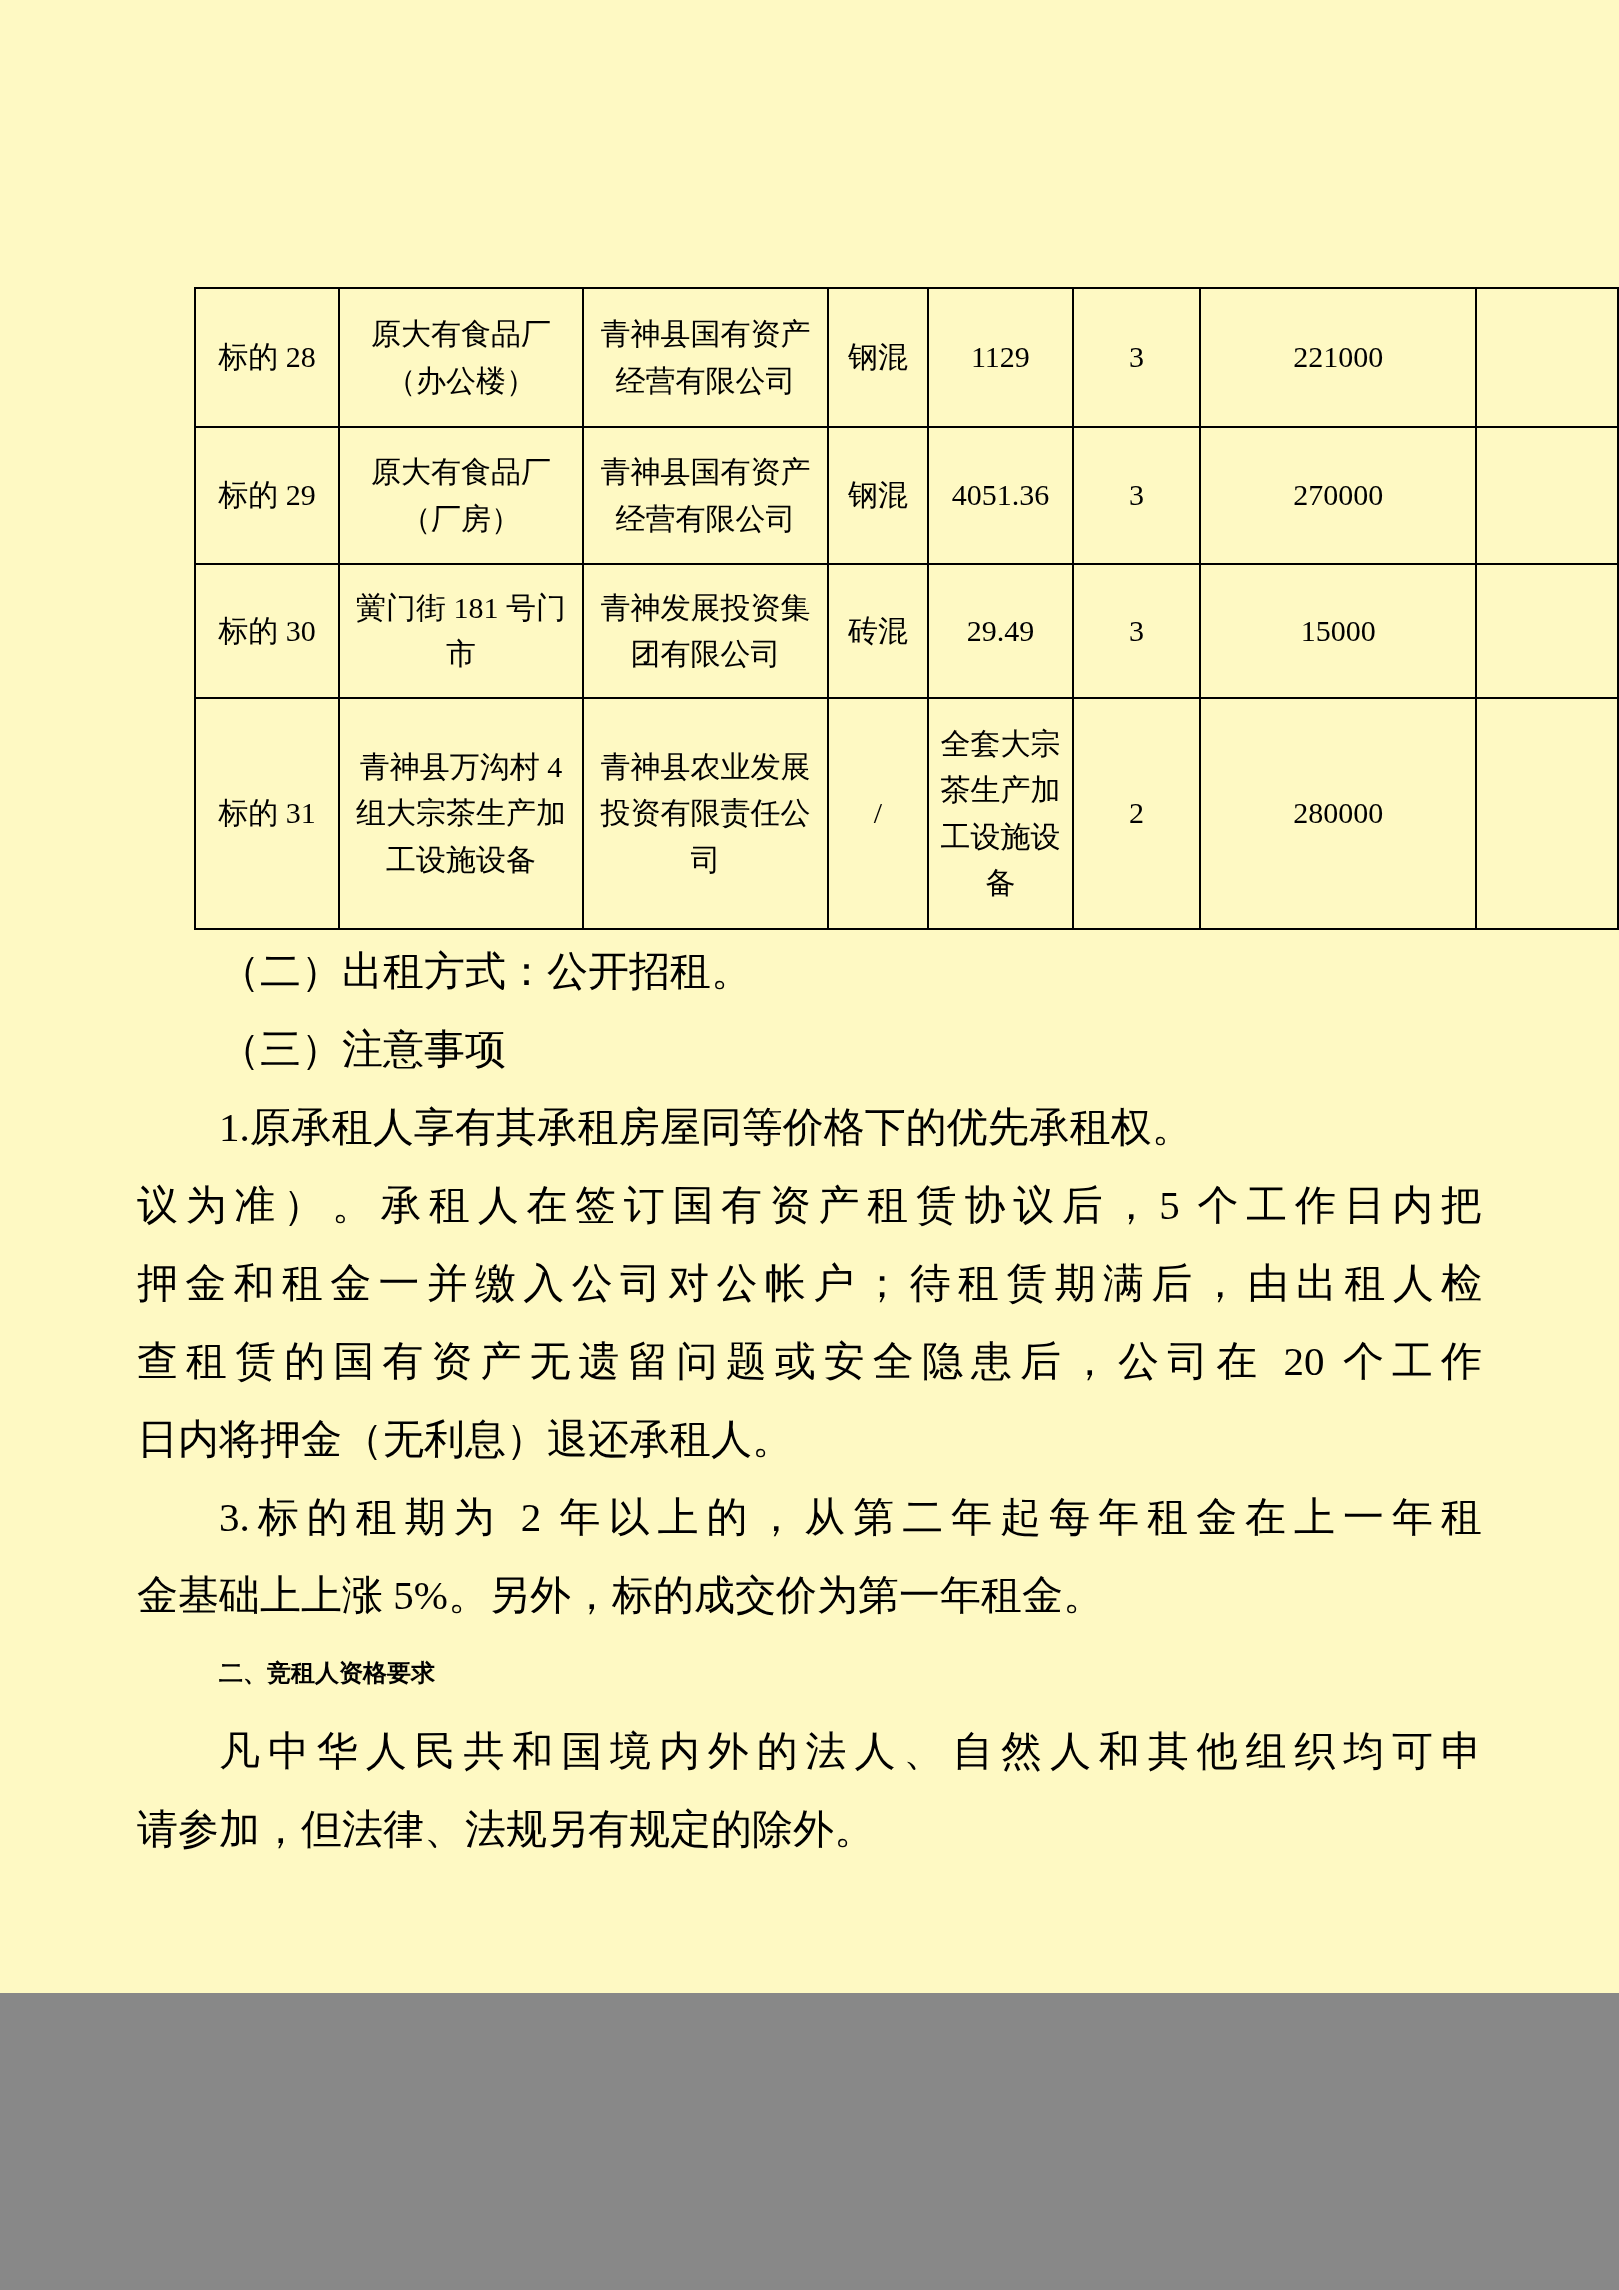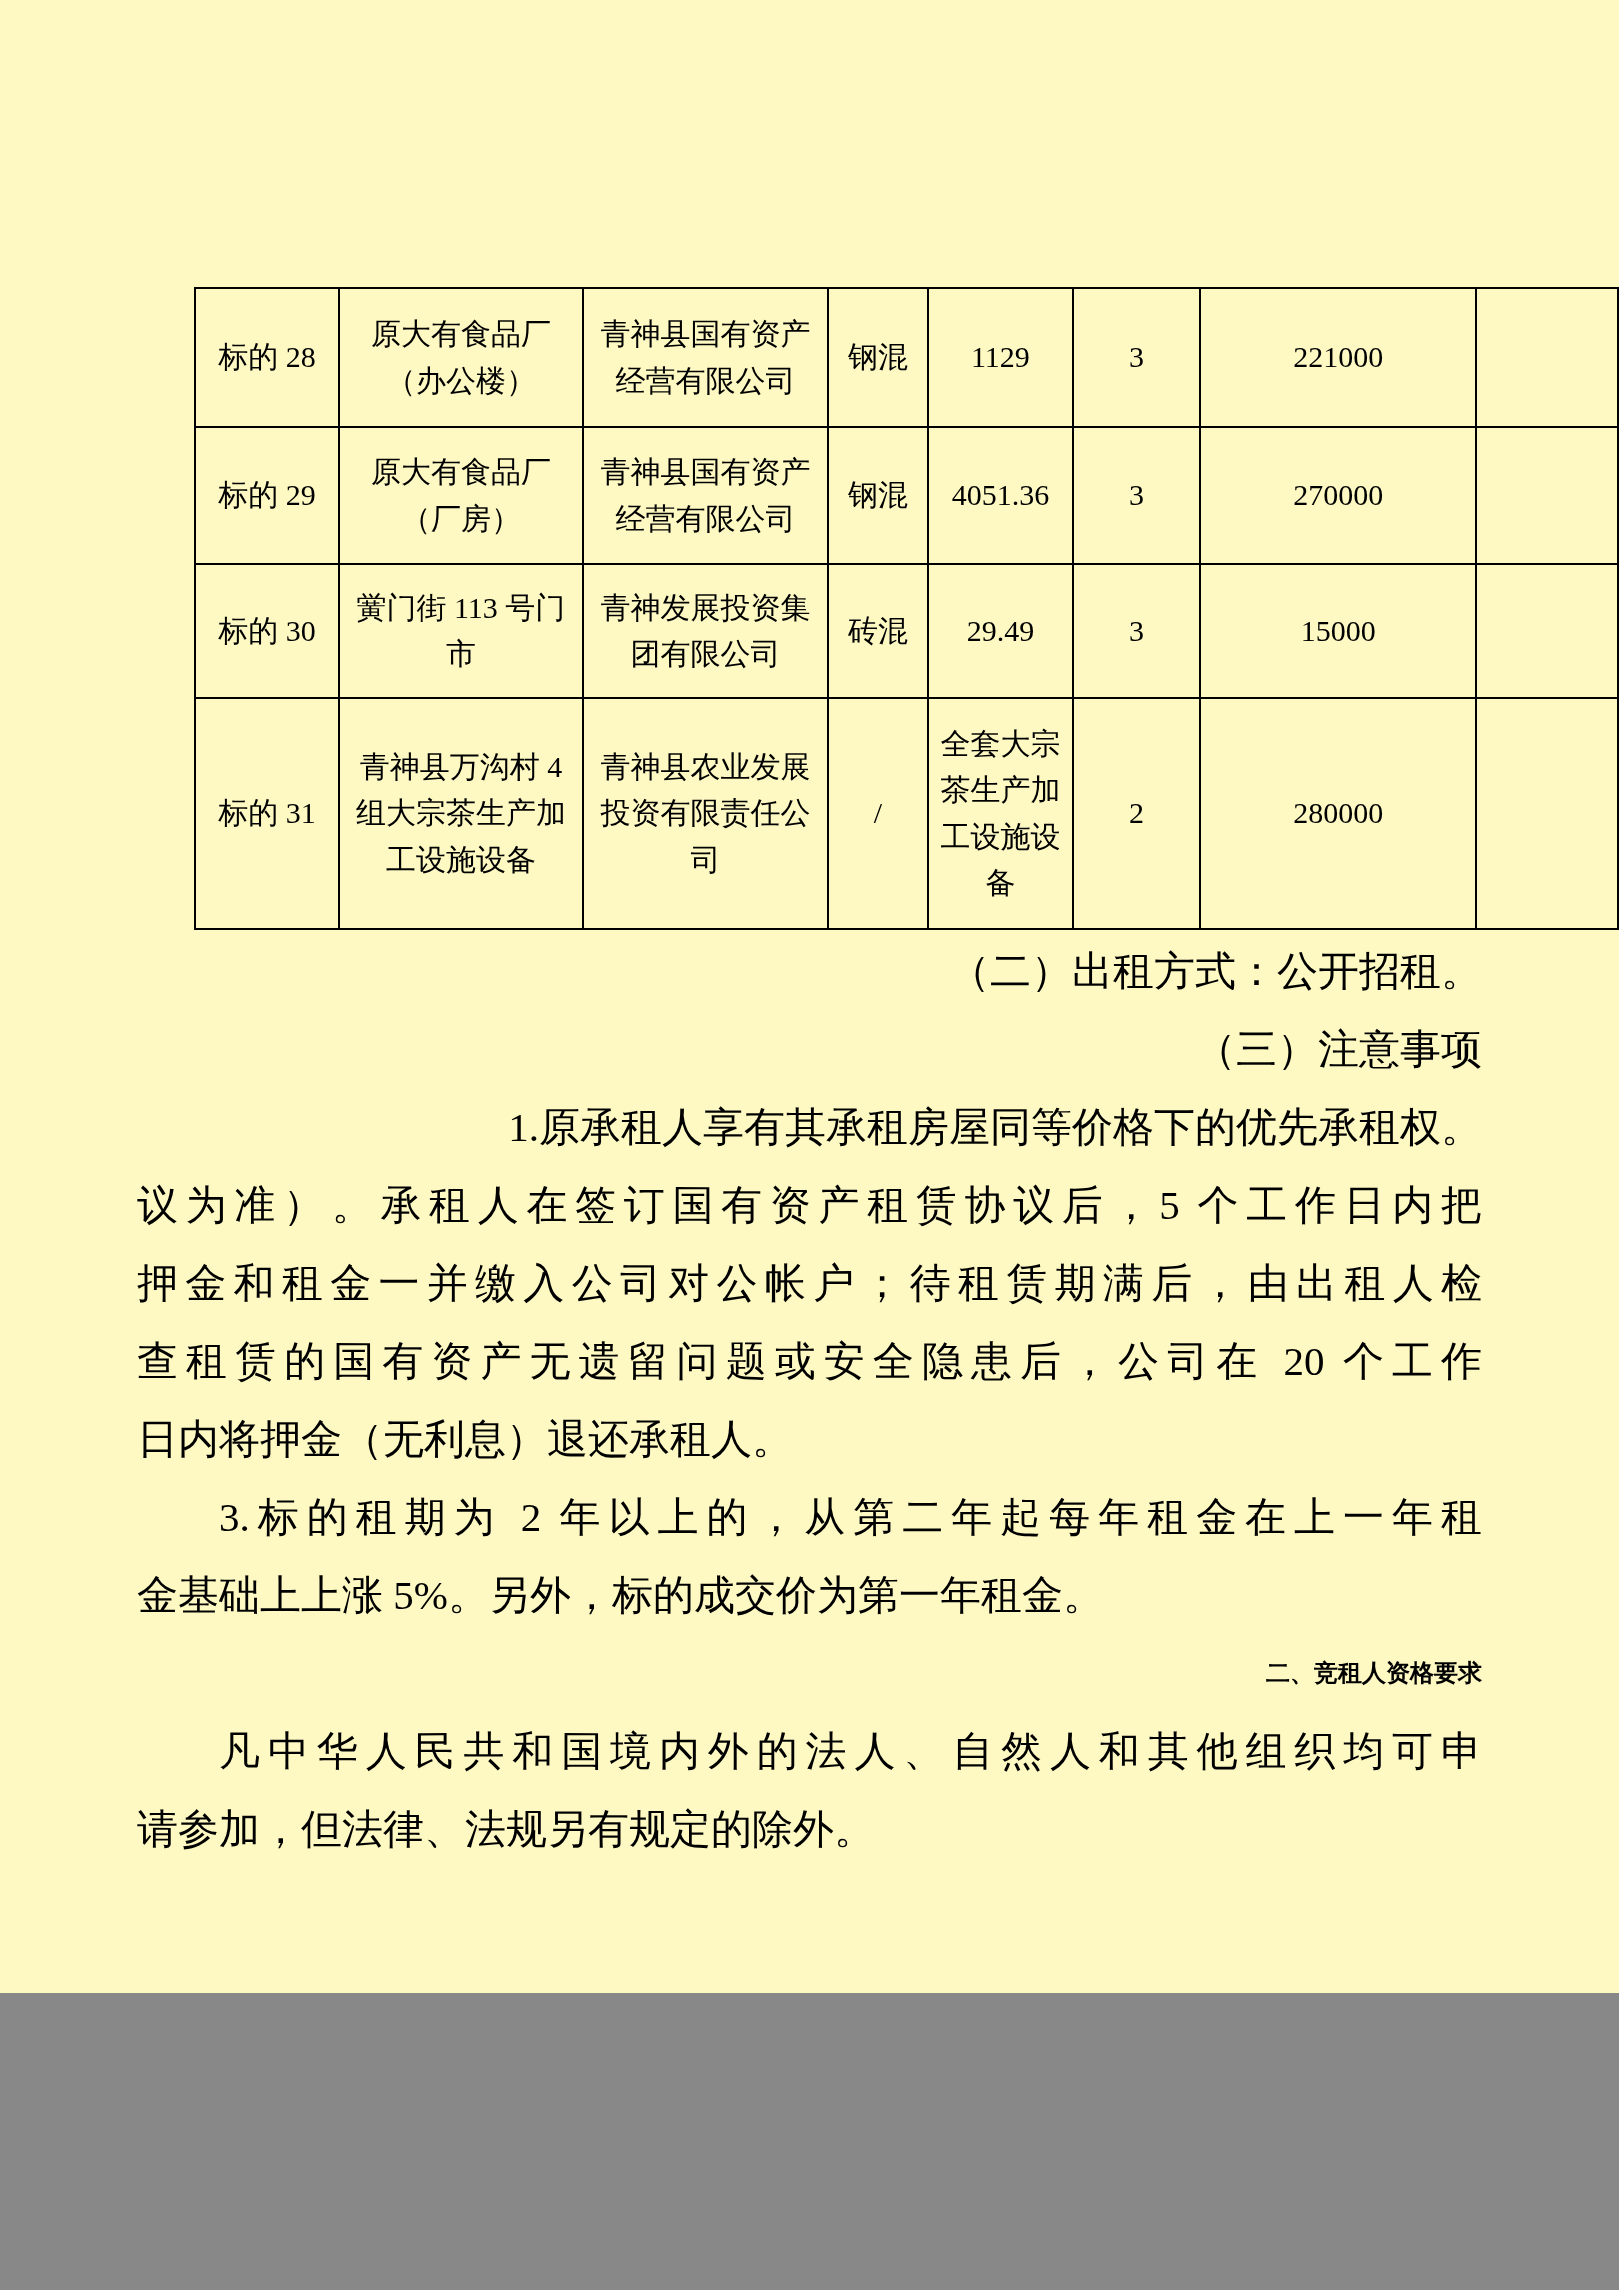--- a/index.html
+++ b/index.html
@@ -43,21 +43,20 @@
   .line{
     white-space:nowrap;
   }
   .line.full{
     white-space:normal;
     text-align:justify;
     text-align-last:justify;
   }
   .line.indent{
     text-indent:82px;
-    text-align:right;
   }
   .line.bold{
     font-weight:bold;
     font-family:"Liberation Sans","DejaVu Sans",sans-serif;
     font-size:24px;
   }
   
   .footer{
     position:absolute;
     left:223px;top:2003px;
@@ -87,21 +86,21 @@
       <td class="c1 r1">原大有食品厂（厂房）</td>
       <td class="c2 r1">青神县国有资产经营有限公司</td>
       <td class="c3 r1">钢混</td>
       <td class="c4 r1">4051.36</td>
       <td class="c5 r1">3</td>
       <td class="c6 r1">270000</td>
       <td class="c7 r1"></td>
     </tr>
     <tr>
       <td class="c0 r2">标的 30</td>
-      <td class="c1 r2">黉门街 113 号门市</td>
+      <td class="c1 r2">黉门街 181 号门市</td>
       <td class="c2 r2">青神发展投资集团有限公司</td>
       <td class="c3 r2">砖混</td>
       <td class="c4 r2">29.49</td>
       <td class="c5 r2">3</td>
       <td class="c6 r2">15000</td>
       <td class="c7 r2"></td>
     </tr>
     <tr>
       <td class="c0 r3">标的 31</td>
       <td class="c1 r3">青神县万沟村 4 组大宗茶生产加工设施设备</td>

